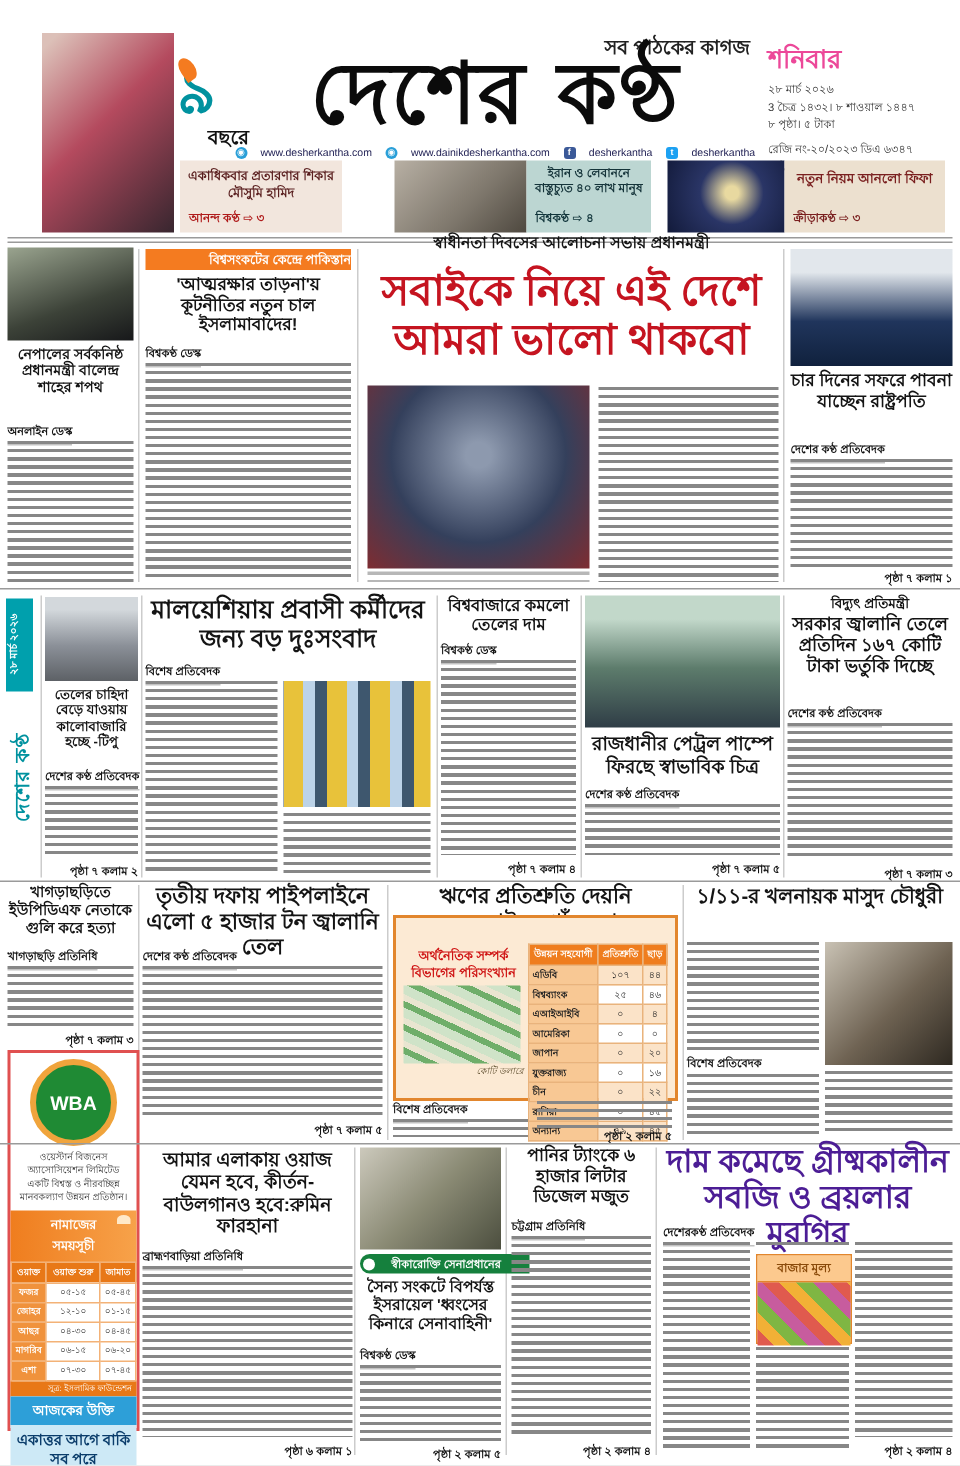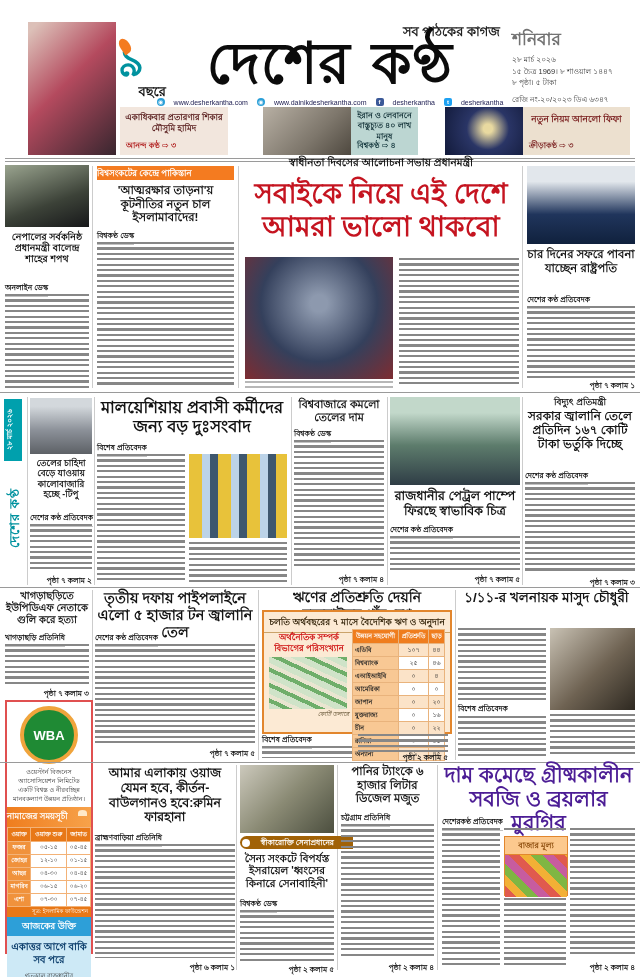--- a/index.html
+++ b/index.html
@@ -5,28 +5,28 @@
   html,body{margin:0;padding:0;background:#dcdcdc;font-family:"Liberation Sans","DejaVu Sans",sans-serif;}
   .page{position:relative;width:640px;height:977px;margin:0 auto;background:#ffffff;overflow:hidden;color:#1c1c1c;}
   .abs{position:absolute;}
   .photo{background:#9a9a9a;}
   .greek{background-image:repeating-linear-gradient(to bottom,#878787 0 2.2px,transparent 2.2px 5.4px);}
   .greek.light{opacity:.6;}
   .hl{font-weight:800;text-align:center;color:#141414;line-height:1.18;}
   .byline{font-weight:700;font-size:7.5px;color:#111;}
   .byline:after{content:"";display:block;border-bottom:1px solid #c2c2c2;margin-top:2px;}
   .jump{font-weight:700;font-size:7.5px;color:#111;text-align:right;}
-  .kicker-orange{background:#f47b20;color:#fff;font-weight:700;font-size:8.5px;text-align:left;line-height:14px;}
+  .kicker-orange{background:#f47b20;color:#fff;font-weight:700;font-size:8.5px;text-align:right;line-height:14px;}
   .vline{width:1px;background:#cccccc;}
   .hline{background:#9a9a9a;height:1px;}
   .red{color:#c51420;}
   
   .mast-title{font-family:"DejaVu Serif","Liberation Serif",serif;font-weight:900;font-size:57px;letter-spacing:1px;color:#0b0b0b;text-align:center;line-height:1;}
   .mast-tag{font-size:13px;font-weight:700;color:#222;text-align:right;}
-  .weekday{font-size:17px;font-weight:800;color:#737373;}
+  .weekday{font-size:17px;font-weight:800;color:#ec4899;}
   .mast-info{font-size:7.5px;color:#333;line-height:1.55;}
   .webrow{font-size:7px;color:#225;display:flex;gap:9px;align-items:center;justify-content:center;}
   .webicon{display:inline-block;width:8px;height:8px;border-radius:2px;color:#fff;font-size:6px;line-height:8px;text-align:center;font-weight:700;}
   .anniv-num{font-size:40px;font-weight:900;color:#00929f;line-height:1;}
   .anniv-flame{position:absolute;width:10px;height:16px;border-radius:50% 50% 50% 0;background:#f47b20;transform:rotate(-35deg);}
   .anniv-label{font-size:13px;font-weight:800;color:#111;}
   
   .tcard{overflow:hidden;}
   .tcard .ttl{font-weight:700;text-align:center;line-height:1.3;}
   .tcard .sec{font-weight:800;font-size:8px;position:absolute;left:6px;bottom:3px;}
@@ -55,33 +55,33 @@
   table.mini td.nm{background:#f8c894;text-align:left;font-weight:700;}
   table.mini tr:nth-child(even) td:not(.nm){background:#fbe3c8;}
   
   .vtext{writing-mode:vertical-rl;transform:rotate(180deg);text-align:center;}
   .rail-date{background:#00a0ad;color:#fff;font-size:7px;font-weight:700;}
   .rail-brand{color:#00929f;font-weight:900;font-size:13px;letter-spacing:1px;}
   
   .adbox{border:2px solid #e05050;background:#fff;}
   .wba{width:50px;height:50px;border-radius:50%;background:#1f8a34;border:4px solid #f0a43c;color:#fff;display:flex;flex-direction:column;align-items:center;justify-content:center;font-weight:800;font-size:13px;line-height:1;margin:4px auto 0;}
   .adtext{font-size:6.3px;text-align:center;color:#333;line-height:1.45;padding:3px 4px;}
-  .prayer-title{background:linear-gradient(90deg,#ef7d1e,#f7a24a);color:#fff;font-weight:800;font-size:8.5px;padding:3px 0;position:relative;}
+  .prayer-title{background:linear-gradient(90deg,#ef7d1e,#f7a24a);color:#fff;font-weight:800;font-size:8.5px;text-align:center;padding:3px 14px;position:relative;}
   .mosque-dome{position:absolute;right:4px;top:3px;width:9px;height:6px;border-radius:50% 50% 0 0;background:#ffe9c8;}
   table.prayer{border-collapse:collapse;width:100%;font-size:6px;}
   table.prayer th{background:#e87817;color:#fff;padding:1px;border:1px solid #f3b277;}
   table.prayer td{border:1px solid #f3b277;text-align:center;padding:0.5px;background:#fff;color:#333;}
   table.prayer td.w{background:#f0923c;color:#fff;font-weight:700;}
   .prayer-src{background:#e87817;color:#fff;font-size:5.5px;text-align:right;padding:1px 3px;}
   .quotebox{background:#cde9f6;}
   .quote-title{background:#2d9fd8;color:#fff;font-weight:800;font-size:9px;text-align:center;padding:2px 0;}
   .quote-text{color:#0b3d6b;font-weight:800;font-size:10px;text-align:center;line-height:1.35;}
   .quote-ctx{font-size:6.5px;color:#333;text-align:center;line-height:1.4;}
   
-  .greenband{background:#a16207;color:#fff;font-weight:700;font-size:7.5px;line-height:13px;text-align:right;padding-right:19px;position:relative;border-radius:7px 0 0 7px;}
+  .greenband{background:#15803d;color:#fff;font-weight:700;font-size:7.5px;line-height:13px;text-align:right;padding-right:19px;position:relative;border-radius:7px 0 0 7px;}
   .greenband .dot{position:absolute;left:2px;top:2.5px;width:8px;height:8px;border-radius:50%;background:#fff;}
   .teal-hl{color:#4c1d95;font-weight:800;text-align:center;line-height:1.15;}
   .bazar-box{border:1.5px solid #e2862d;background:#fdd9b5;}
   .bazar-label{background:#fcc98e;color:#8a4a0a;font-weight:800;font-size:8px;text-align:center;padding:2px 0;border-bottom:1px solid #e2862d;}
 </style>
 </head>
 <body>
 
 <div class="page">
 
@@ -92,21 +92,21 @@
     <div class="anniv-num">৯</div>
     <div class="anniv-label" style="text-align:right;">বছরে</div>
   </div>
 
   <div class="abs mast-tag" style="left:330px;top:22px;width:170px;">সব পাঠকের কাগজ</div>
   <div class="abs mast-title" style="left:150px;top:34px;width:360px;">দেশের কণ্ঠ</div>
 
   <div class="abs" style="left:512px;top:26px;width:122px;">
     <div class="weekday">শনিবার</div>
     <div class="mast-info">২৮ মার্চ ২০২৬</div>
-    <div class="mast-info">১৫ চৈত্র 1969। ৮ শাওয়াল ১৪৪৭</div>
+    <div class="mast-info">3 চৈত্র ১৪৩২। ৮ শাওয়াল ১৪৪৭</div>
     <div class="mast-info">৮ পৃষ্ঠা। ৫ টাকা</div>
     <div style="height:5px;"></div>
     <div class="mast-info">রেজি নং-২০/২০২৩ ডিএ ৬৩৪৭</div>
     <div class="mast-info">বর্ষ ৯। সংখ্যা ২৭২</div>
   </div>
 
   <div class="abs webrow" style="left:150px;top:98px;width:360px;">
     <span class="webicon" style="background:#2a9fd8;border-radius:50%;">◉</span>
     <span>www.desherkantha.com</span>
     <span class="webicon" style="background:#2a9fd8;border-radius:50%;">◉</span>
@@ -115,21 +115,21 @@
     <span>desherkantha</span>
     <span class="webicon" style="background:#1da1f2;">t</span>
     <span>desherkantha</span>
   </div>
 
   <div class="abs tcard" style="left:120px;top:107px;width:108px;height:48px;background:#f2e6dd;">
     <div class="ttl" style="font-size:8.5px;color:#5a1f1f;padding:5px 4px 0;">একাধিকবার প্রতারণার শিকার মৌসুমি হামিদ</div>
     <div class="sec" style="color:#b01c1c;">আনন্দ কণ্ঠ ⇨ ৩</div>
   </div>
   <div class="abs photo ph-rubble" style="left:263px;top:107px;width:88px;height:48px;"></div>
-  <div class="abs tcard" style="left:351px;top:107px;width:67px;height:48px;background:#bcd6d2;">
+  <div class="abs tcard" style="left:351px;top:107px;width:83px;height:48px;background:#bcd6d2;">
     <div class="ttl" style="font-size:8px;color:#15343a;padding:4px 3px 0;">ইরান ও লেবাননে বাস্তুচ্যুত ৪০ লাখ মানুষ</div>
     <div class="sec" style="color:#10343a;">বিশ্বকণ্ঠ ⇨ ৪</div>
   </div>
   <div class="abs photo ph-trophy" style="left:445px;top:107px;width:78px;height:48px;"></div>
   <div class="abs tcard" style="left:523px;top:107px;width:107px;height:48px;background:#ece0cf;">
     <div class="ttl" style="font-size:9px;color:#7a1f1f;padding:7px 6px 0;">নতুন নিয়ম আনলো ফিফা</div>
     <div class="sec" style="color:#7a1f1f;">ক্রীড়াকণ্ঠ ⇨ ৩</div>
   </div>
 
   <div class="abs hline" style="left:5px;top:158px;width:630px;"></div>
@@ -261,21 +261,20 @@
     </div>
   </div>
 
   <div class="abs hl" style="left:95px;top:590px;width:160px;font-size:14.5px;">তৃতীয় দফায় পাইপলাইনে এলো ৫ হাজার টন জ্বালানি তেল</div>
   <div class="abs byline" style="left:95px;top:632px;">দেশের কণ্ঠ প্রতিবেদক</div>
   <div class="abs greek" style="left:95px;top:644px;width:160px;height:100px;"></div>
   <div class="abs jump" style="left:95px;top:748px;width:160px;">পৃষ্ঠা ৭ কলাম ৫</div>
 
   <div class="abs hl" style="left:262px;top:589px;width:190px;font-size:14px;">ঋণের প্রতিশ্রুতি দেয়নি যুক্তরাষ্ট্রসহ পাঁচ দেশ</div>
   <div class="abs infog" style="left:262px;top:610px;width:186px;height:120px;">
-    <div class="infog-title">চলতি অর্থবছরের ৭ মাসে বৈদেশিক ঋণ ও অনুদান</div>
     <div style="position:absolute;left:5px;top:20px;width:80px;">
       <div class="infog-src">অর্থনৈতিক সম্পর্ক বিভাগের পরিসংখ্যান</div>
       <div class="photo ph-money" style="width:78px;height:52px;margin-top:4px;"></div>
       <div class="unit-note">কোটি ডলারে</div>
     </div>
     <div style="position:absolute;left:88px;top:17px;width:93px;">
       <table class="mini">
         <tbody>
             <tr>
           <th>উন্নয়ন সহযোগী</th>

